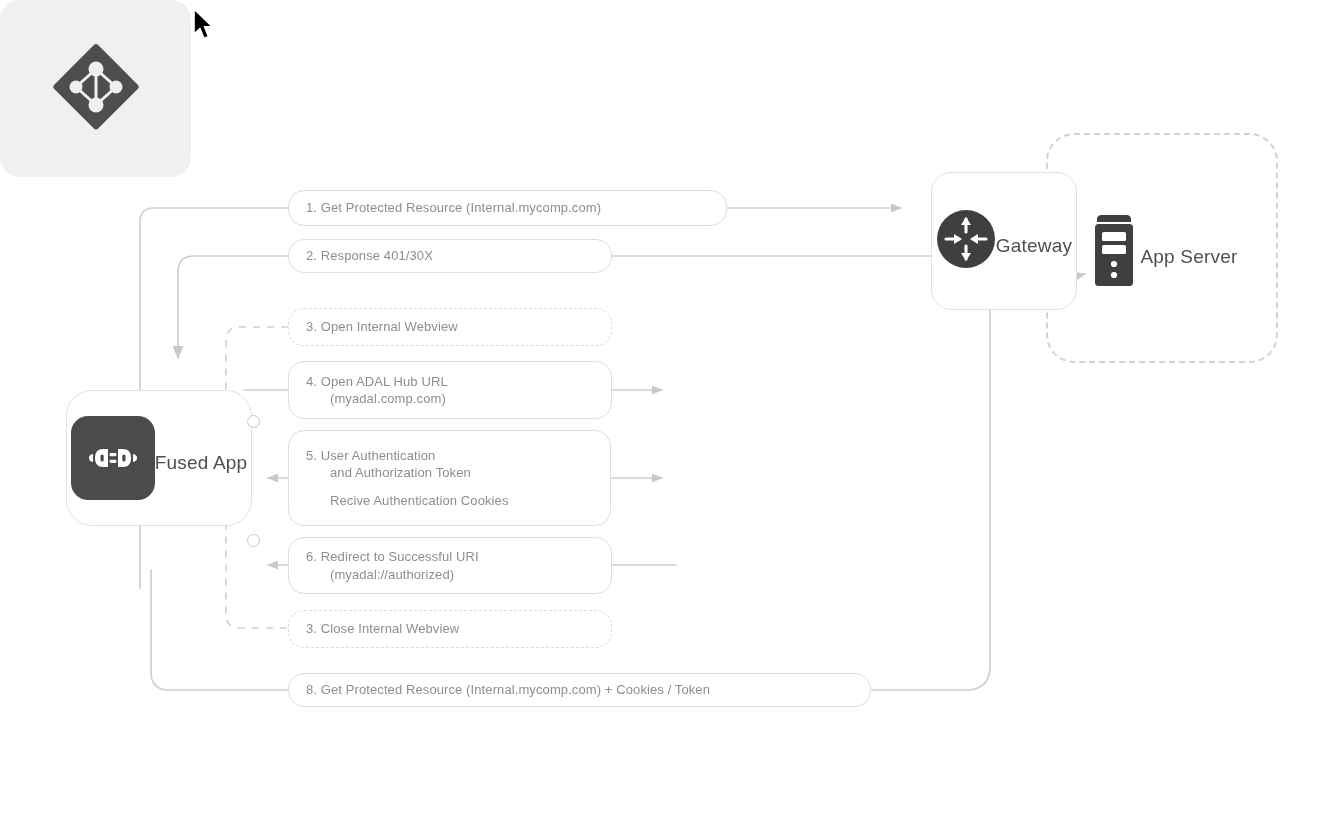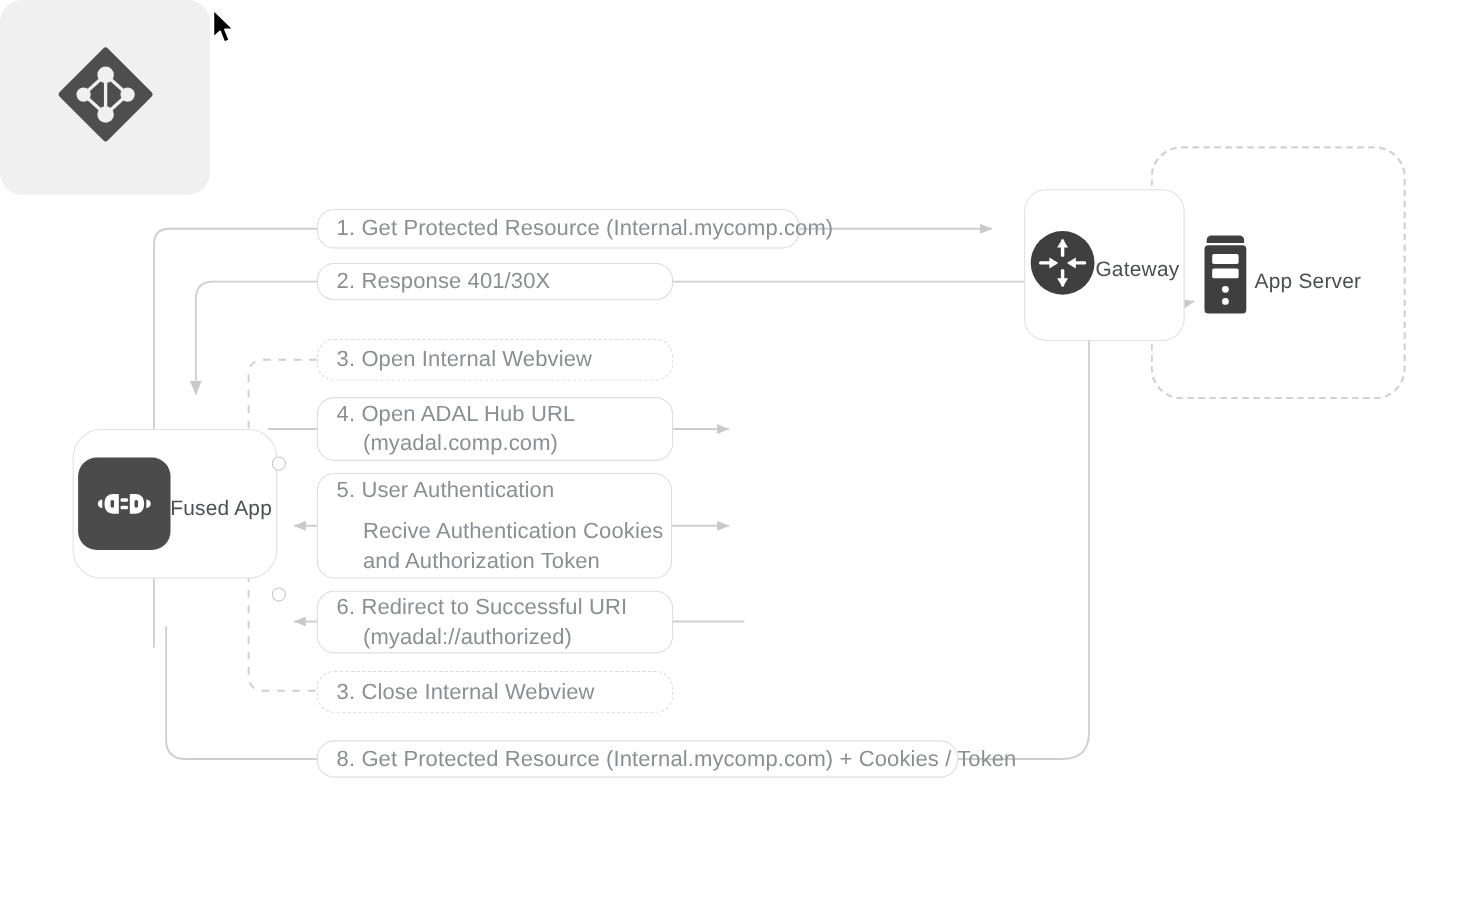--- a/index.html
+++ b/index.html
@@ -30,21 +30,21 @@
     pointer-events: none;
   }
   
   .step {
     position: absolute;
     box-sizing: border-box;
     background: #ffffff;
     border: 1.6px solid #dedede;
     border-radius: 16px;
     color: #8b8e92;
-    font-size: 20px;
+    font-size: 13px;
     line-height: 1.32;
     display: flex;
     flex-direction: column;
     justify-content: center;
     padding: 6px 16px 6px 17px;
     letter-spacing: 0.1px;
     z-index: 4;
   }
   .step.dashed {
     border-style: dashed;
@@ -201,22 +201,22 @@
     <span class="ln">3.  Open Internal Webview</span>
   </div>
 
   <div class="step" id="step-4" style="left:288px; top:361px; width:324px; height:58px;">
     <span class="ln">4.  Open ADAL Hub URL</span>
     <span class="ln sub">(myadal.comp.com)</span>
   </div>
 
   <div class="step" id="step-5" style="left:288px; top:430px; width:323px; height:96px;">
     <span class="ln">5.  User Authentication</span>
+    <span class="ln sub">and Authorization Token</span>
     <span class="ln gap">Recive Authentication Cookies</span>
-    <span class="ln sub">and Authorization Token</span>
   </div>
 
   <div class="step" id="step-6" style="left:288px; top:537px; width:324px; height:57px;">
     <span class="ln">6.  Redirect to Successful URI</span>
     <span class="ln sub">(myadal://authorized)</span>
   </div>
 
   <div class="step dashed" id="step-7" style="left:288px; top:610px; width:324px; height:38px;">
     <span class="ln">3.  Close Internal Webview</span>
   </div>

